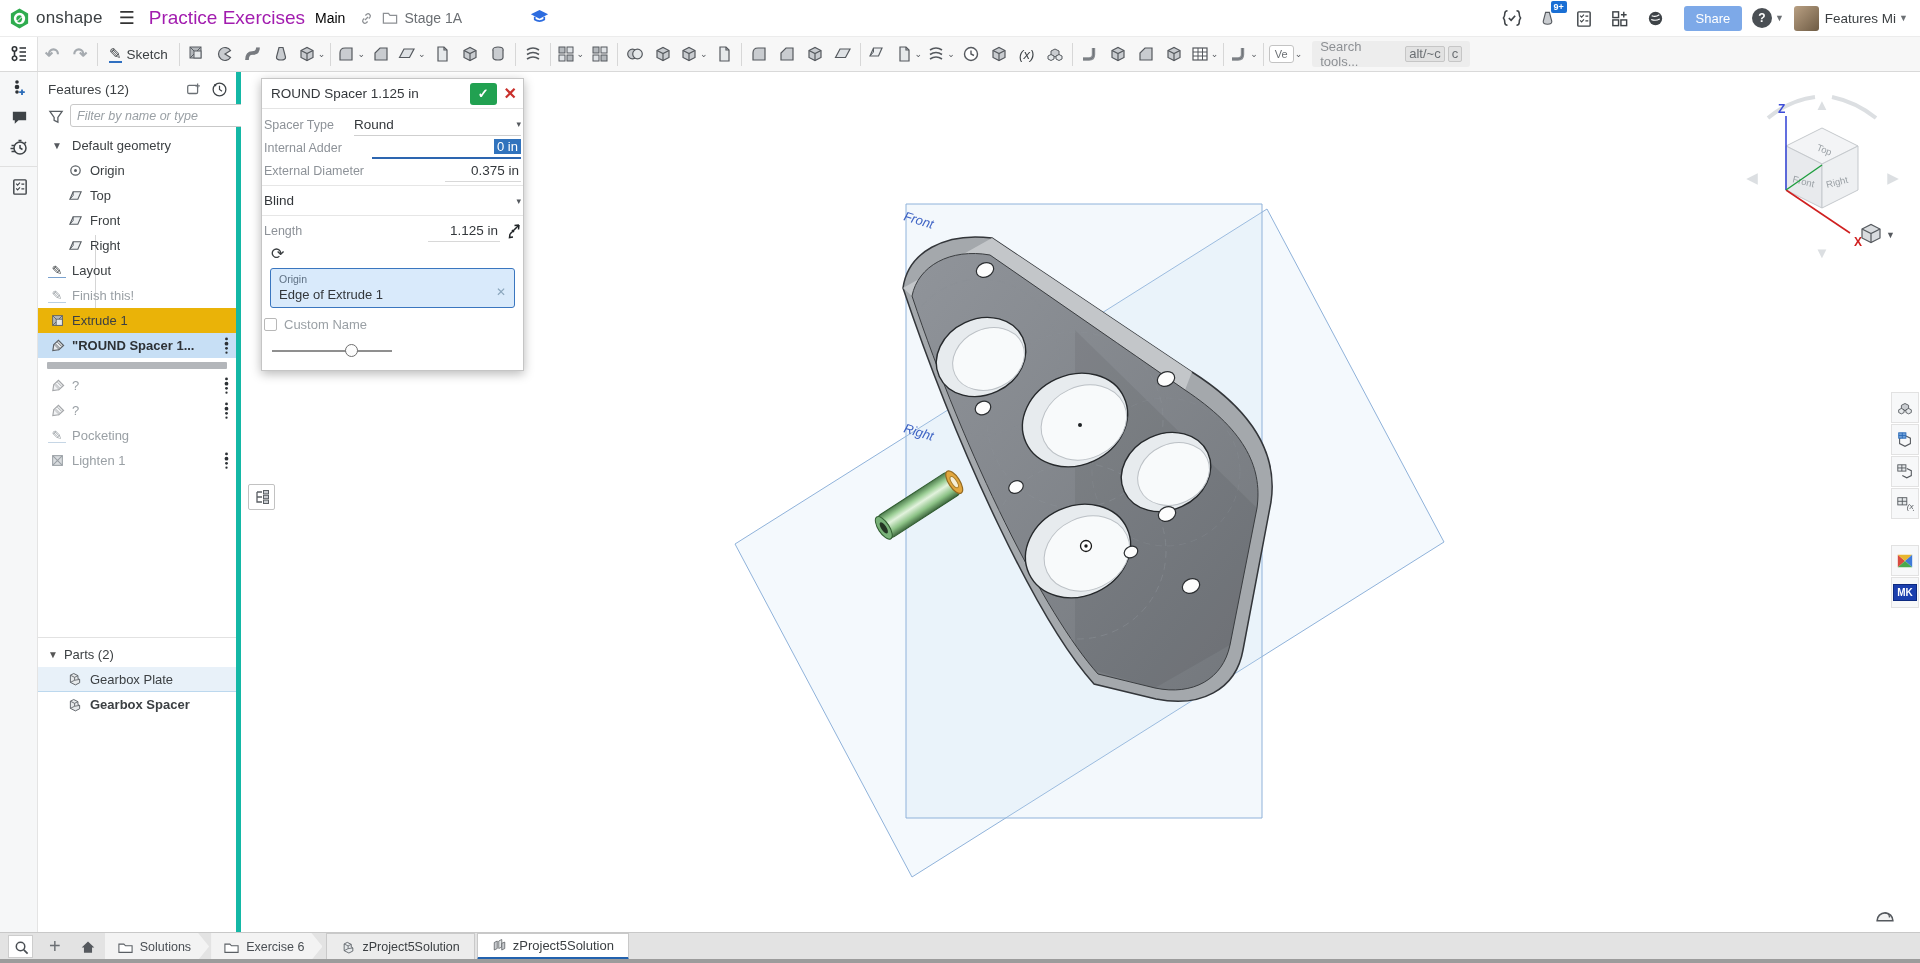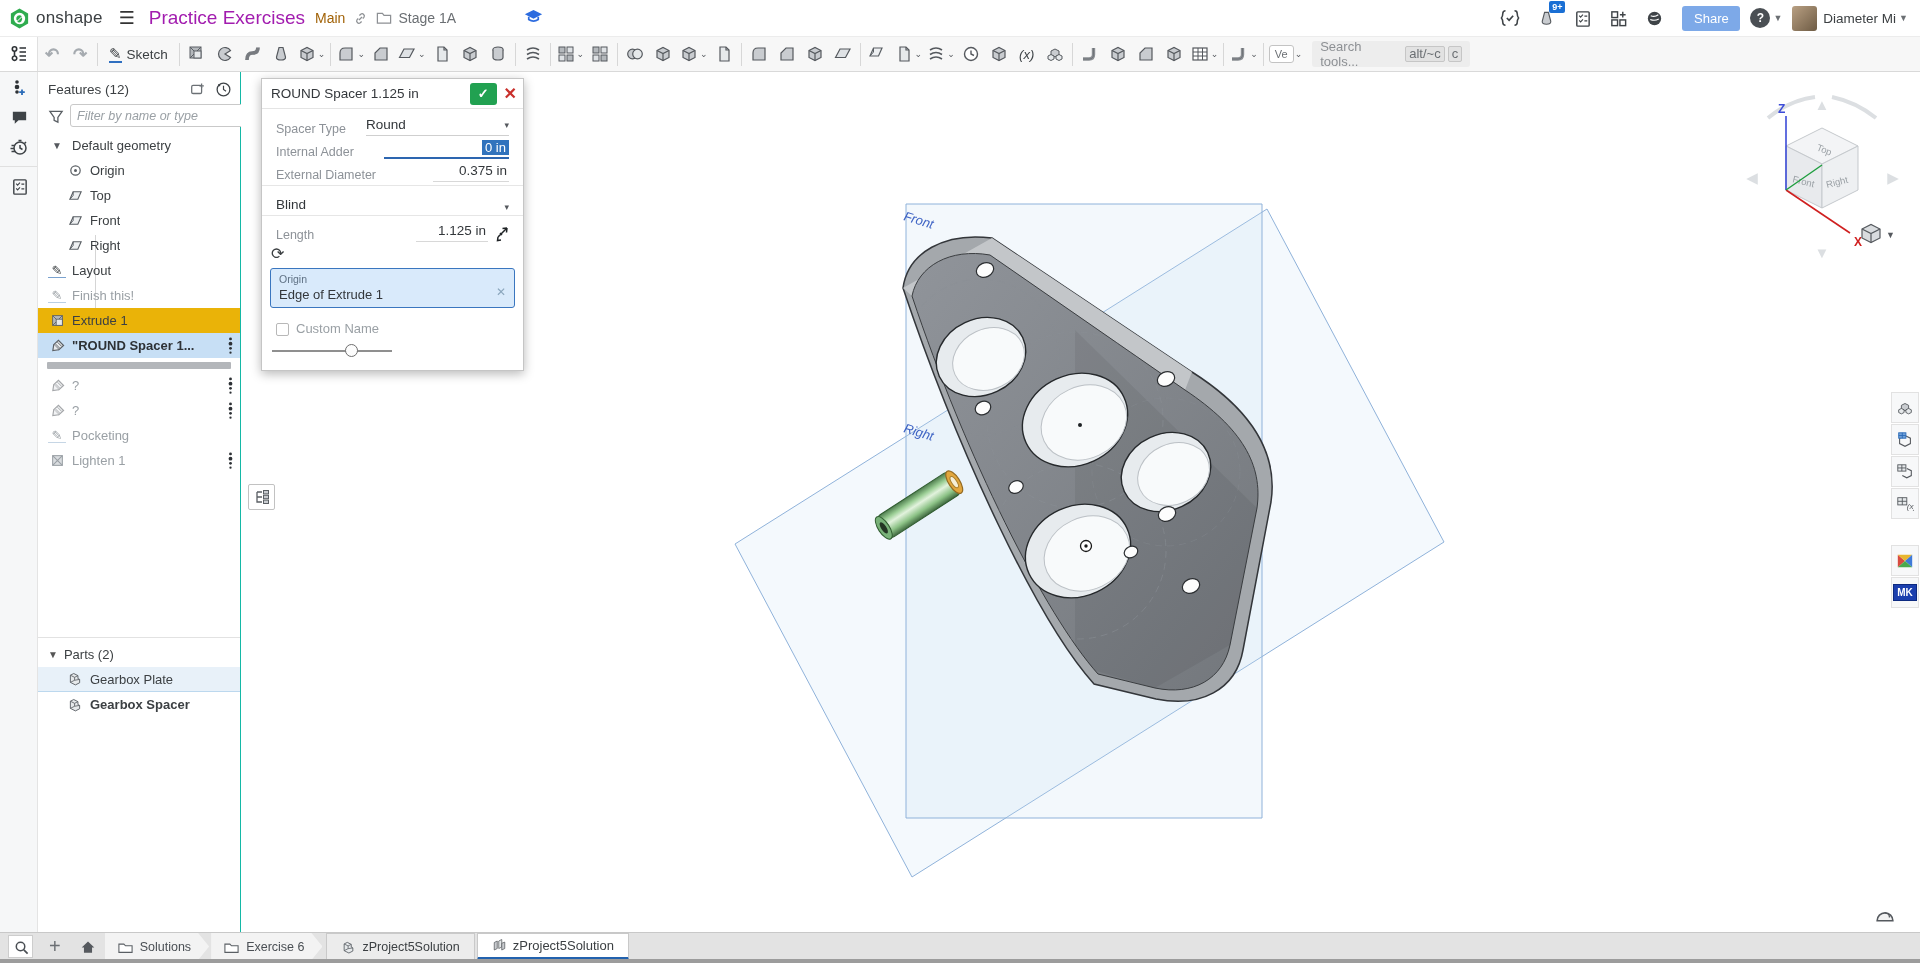--- a/index.html
+++ b/index.html
@@ -7,21 +7,21 @@
   body{width:1920px;height:963px;position:relative;overflow:hidden;background:#fff;
        font-family:"Liberation Sans",sans-serif;color:#333;-webkit-font-smoothing:antialiased}
 
   
   #header{position:absolute;top:0;left:0;right:0;height:37px;background:#fff;
           border-bottom:1px solid #ececec;display:flex;align-items:center}
   #logo{display:flex;align-items:center;margin-left:8px}
   #logo .wordmark{font-size:17px;color:#3c4043;margin-left:5px;letter-spacing:.2px}
   #hamburger{font-size:18px;color:#333;margin:0 14px 0 16px;cursor:pointer}
   #doc-title{font-size:19px;font-weight:normal;color:#a21caf;margin-right:10px}
-  #branch{font-size:14px;color:#a16207;margin-right:4px}
+  #branch{font-size:14px;color:#000000;margin-right:10px}
   .hdr-ico{color:#8d9094;font-size:14px;margin:0 4px;display:flex;align-items:center}
   #workspace{font-size:14px;color:#6b6f73;margin-left:2px}
   #grad-cap{margin-left:68px}
   #header-right{margin-left:auto;display:flex;align-items:center;margin-right:12px}
   .hicon{width:26px;height:26px;display:flex;align-items:center;justify-content:center;
          margin:0 5px;position:relative;color:#3e4347}
   #notif-badge{position:absolute;top:-4px;right:-6px;background:#1a6fd4;color:#fff;
                font-size:9px;font-weight:bold;padding:1px 3px;border-radius:2px;line-height:10px}
   #share-btn{background:#7da9e8;color:#fff;font-size:13px;border:none;border-radius:3px;
              width:58px;height:25px;margin:0 10px;cursor:pointer}
@@ -54,21 +54,21 @@
           font-size:13px;padding:0 3px;margin-left:3px;line-height:14px}
 
   
   #leftstrip{position:absolute;top:72px;left:0;width:38px;bottom:31px;background:#f6f7f8;
              border-right:1px solid #e4e4e4}
   .strip-ico{width:38px;height:30px;display:flex;align-items:center;justify-content:center;cursor:pointer}
   #strip-div{height:1px;background:#e0e0e0;margin:4px 0}
 
   
   #fpanel{position:absolute;top:72px;left:38px;width:203px;bottom:31px;background:#fff;
-          border-right:1px solid #14b8a6;font-size:13px}
+          border-right:5px solid #14b8a6;font-size:13px}
   #fp-head{display:flex;align-items:center;padding:8px 8px 4px 10px}
   #fp-title{color:#3c4043;font-size:13.5px;flex:1}
   .fp-hico{margin-left:8px;cursor:pointer;display:flex}
   #fp-filter{display:flex;align-items:center;padding:2px 8px 6px 8px}
   #filter-funnel{margin:0 6px 0 2px;display:flex}
   #filter-input{flex:1;height:23px;border:1px solid #c9c9c9;border-radius:3px;
                 font-style:italic;font-size:12.5px;color:#555;padding:0 6px;outline:none;
                 font-family:"Liberation Sans",sans-serif}
   #filter-input::placeholder{color:#9aa0a5}
   .trow{height:25px;display:flex;align-items:center;padding-left:10px;cursor:pointer;position:relative}
@@ -92,21 +92,21 @@
   #viewport{position:absolute;top:72px;left:241px;right:0;bottom:31px;background:#fff;overflow:hidden}
 
   
   #dialog{position:absolute;left:261px;top:78px;width:263px;background:#fff;z-index:20;
           border:1px solid #c5c5c5;box-shadow:0 3px 10px rgba(0,0,0,.28);font-size:13px}
   #dlg-head{height:30px;display:flex;align-items:center;padding:0 6px 0 9px;border-bottom:1px solid #e4e4e4}
   #dlg-title{flex:1;font-size:13.5px;color:#33373b;white-space:nowrap}
   #dlg-ok{width:27px;height:22px;background:#21a151;border-radius:3px;border:none;color:#fff;
           font-size:13px;font-weight:bold;cursor:pointer;display:flex;align-items:center;justify-content:center}
   #dlg-cancel{color:#c9302c;font-size:16px;font-weight:bold;margin-left:7px;cursor:pointer;line-height:16px}
-  .drow{display:flex;align-items:flex-end;height:23px;margin:0 14px}
+  .drow{display:flex;align-items:center;height:23px;margin:0 2px}
   .dlab{color:#8d9298;font-size:12.5px;flex:none}
   .dval{color:#33373b;font-size:13.5px}
   #row-type .dlab{width:90px}
   #row-type .vwrap{flex:1;display:flex;align-items:center;border-bottom:1px solid #cfcfcf;height:22px}
   #row-type .dval{flex:1}
   #row-adder .dlab{width:108px}
   #row-adder .vwrap{flex:1;display:flex;justify-content:flex-end;border-bottom:2px solid #2d66b0;height:22px;align-items:center}
   #adder-val{background:#3173bd;color:#fff;padding:0 3px;font-size:13px}
   #row-ediam .dlab{flex:1}
   #row-ediam .vwrap{border-bottom:1px solid #d8d8d8;padding:0 2px 0 26px;height:22px;display:flex;align-items:center}
@@ -382,21 +382,21 @@
     </span>
     <span class="hicon">
       <svg width="19" height="19" viewBox="0 0 20 20">
           <use href="#s-globe"></use>
         </svg>
     </span>
     <button id="share-btn">Share</button>
     <span id="help-btn">?</span>
     <span class="caret">▼</span>
     <span id="avatar"></span>
-    <span id="user-name">Diameter Mi</span>
+    <span id="user-name">Features Mi</span>
     <span class="caret">▼</span>
   </div>
 </div>
 
 <div id="toolbar">
   <div class="tbtn" id="btn-featlist">
       <svg width="20" height="20" viewBox="0 0 20 20">
         <use href="#s-featlist"></use>
       </svg>
     </div>

